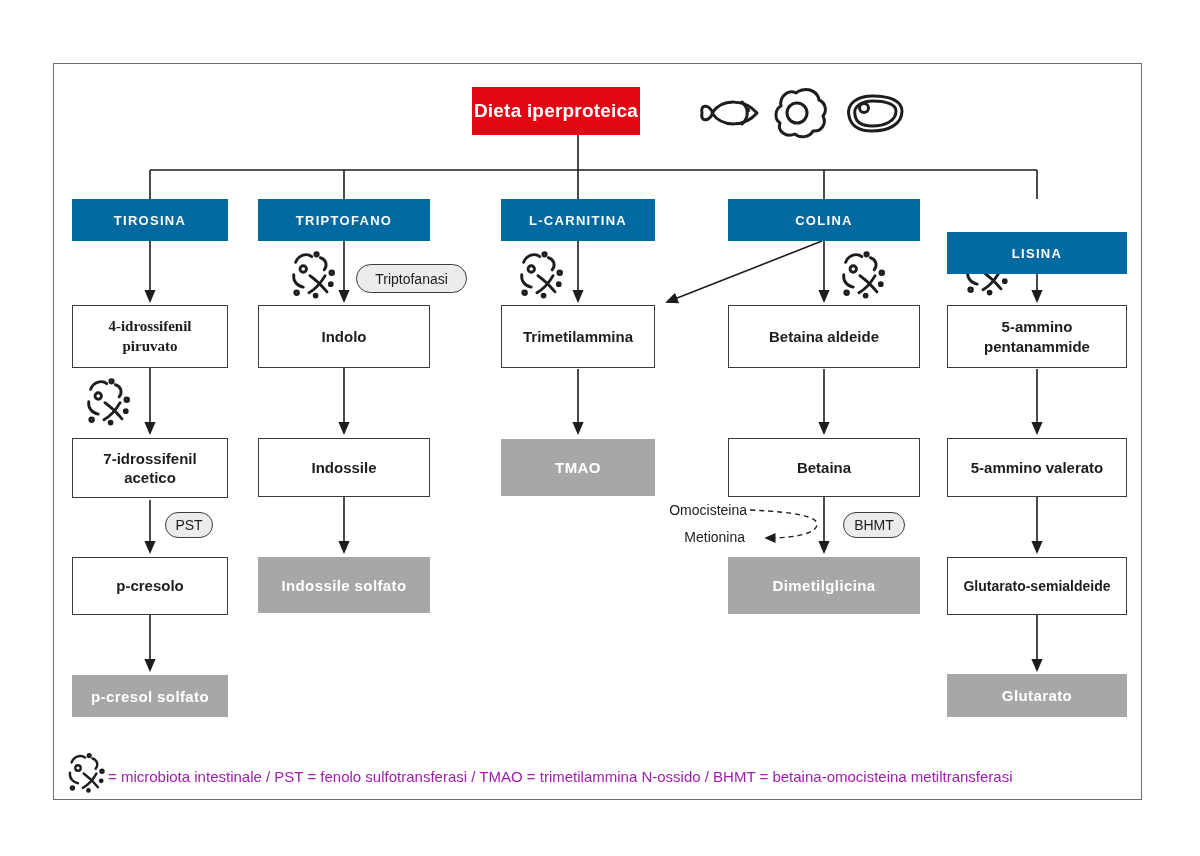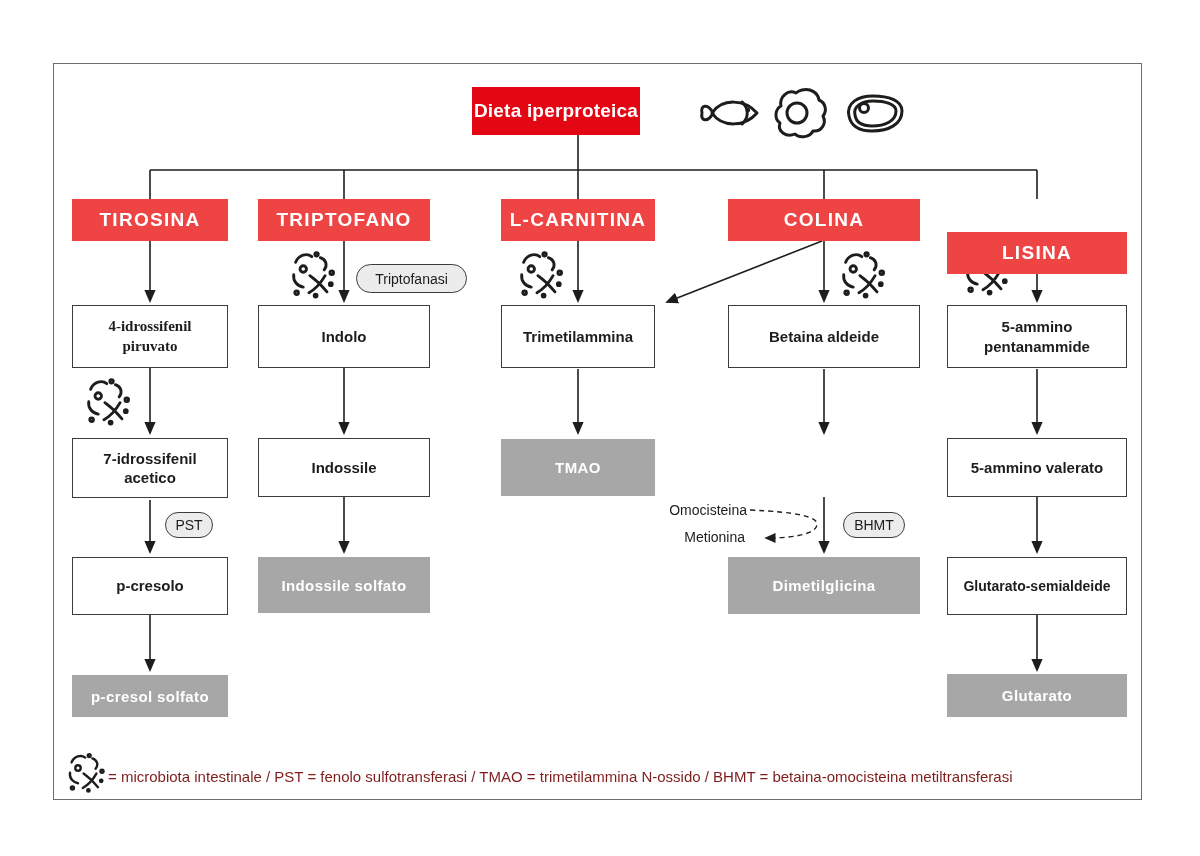--- a/index.html
+++ b/index.html
@@ -7,40 +7,40 @@
     position:relative;width:1200px;height:856px;background:#ffffff;
     font-family:"Liberation Sans",sans-serif;color:#1d1d1b;overflow:hidden;
   }
   .abs{position:absolute;box-sizing:border-box;}
   .frame{border:1px solid #6d6d6c;background:transparent;}
   .title{
     background:#e30613;color:#ffffff;font-weight:bold;font-size:19px;
     display:flex;align-items:center;justify-content:center;letter-spacing:.2px;
   }
   .hdr{
-    background:#ef4444;color:#ffffff;font-weight:bold;font-size:19px;
+    background:#0369a1;color:#ffffff;font-weight:bold;font-size:13px;
     letter-spacing:1.3px;display:flex;align-items:center;justify-content:center;
   }
   .box{
     background:#ffffff;border:1.5px solid #3c3c3b;color:#1d1d1b;font-weight:bold;
     font-size:15px;line-height:1.3;display:flex;align-items:center;justify-content:center;
     text-align:center;
   }
   .padx{padding:0 24px;}
   .tight{font-size:14px;white-space:nowrap;}
   .gray{
     background:#a7a7a7;color:#ffffff;font-weight:bold;font-size:15px;letter-spacing:.4px;
     display:flex;align-items:center;justify-content:center;text-align:center;
   }
   .pill{
     background:#ececec;border:1.3px solid #3c3c3b;border-radius:15px;color:#1d1d1b;
     font-size:14px;display:flex;align-items:center;justify-content:center;
   }
   .lbl{font-size:14px;color:#1d1d1b;text-align:right;line-height:15px;}
-  .legend-text{font-size:15px;color:#7f1d1d;line-height:17px;}
+  .legend-text{font-size:15px;color:#a21caf;line-height:17px;}
   svg.overlay{position:absolute;left:0;top:0;pointer-events:none;}
 </style>
 </head>
 <body>
 
 <div class="canvas">
 
   <div class="abs frame" style="left:53px;top:63px;width:1089px;height:737px;"></div>
 
   <svg class="overlay" width="1200" height="856" viewBox="0 0 1200 856">
@@ -133,20 +133,21 @@
 
   <div class="abs box padx" style="left:72px;top:305px;width:156px;height:63px;font-family:Liberation Serif, serif;">4-idrossifenil piruvato</div>
   <div class="abs box" style="left:258px;top:305px;width:172px;height:63px;">Indolo</div>
   <div class="abs box" style="left:501px;top:305px;width:154px;height:63px;">Trimetilammina</div>
   <div class="abs box" style="left:728px;top:305px;width:192px;height:63px;">Betaina aldeide</div>
   <div class="abs box padx" style="left:947px;top:305px;width:180px;height:63px;">5-ammino pentanammide</div>
 
   <div class="abs box padx" style="left:72px;top:438px;width:156px;height:60px;">7-idrossifenil acetico</div>
   <div class="abs box" style="left:258px;top:438px;width:172px;height:59px;">Indossile</div>
   <div class="abs gray" style="left:501px;top:439px;width:154px;height:57px;">TMAO</div>
+  <div class="abs box" style="left:728px;top:438px;width:192px;height:59px;">Betaina</div>
   <div class="abs box" style="left:947px;top:438px;width:180px;height:59px;">5-ammino valerato</div>
 
   <div class="abs box" style="left:72px;top:557px;width:156px;height:58px;">p-cresolo</div>
   <div class="abs gray" style="left:258px;top:557px;width:172px;height:56px;">Indossile solfato</div>
   <div class="abs gray" style="left:728px;top:557px;width:192px;height:57px;">Dimetilglicina</div>
   <div class="abs box tight" style="left:947px;top:557px;width:180px;height:58px;">Glutarato-semialdeide</div>
 
   <div class="abs gray" style="left:72px;top:675px;width:156px;height:42px;">p-cresol solfato</div>
   <div class="abs gray" style="left:947px;top:674px;width:180px;height:43px;">Glutarato</div>
 

